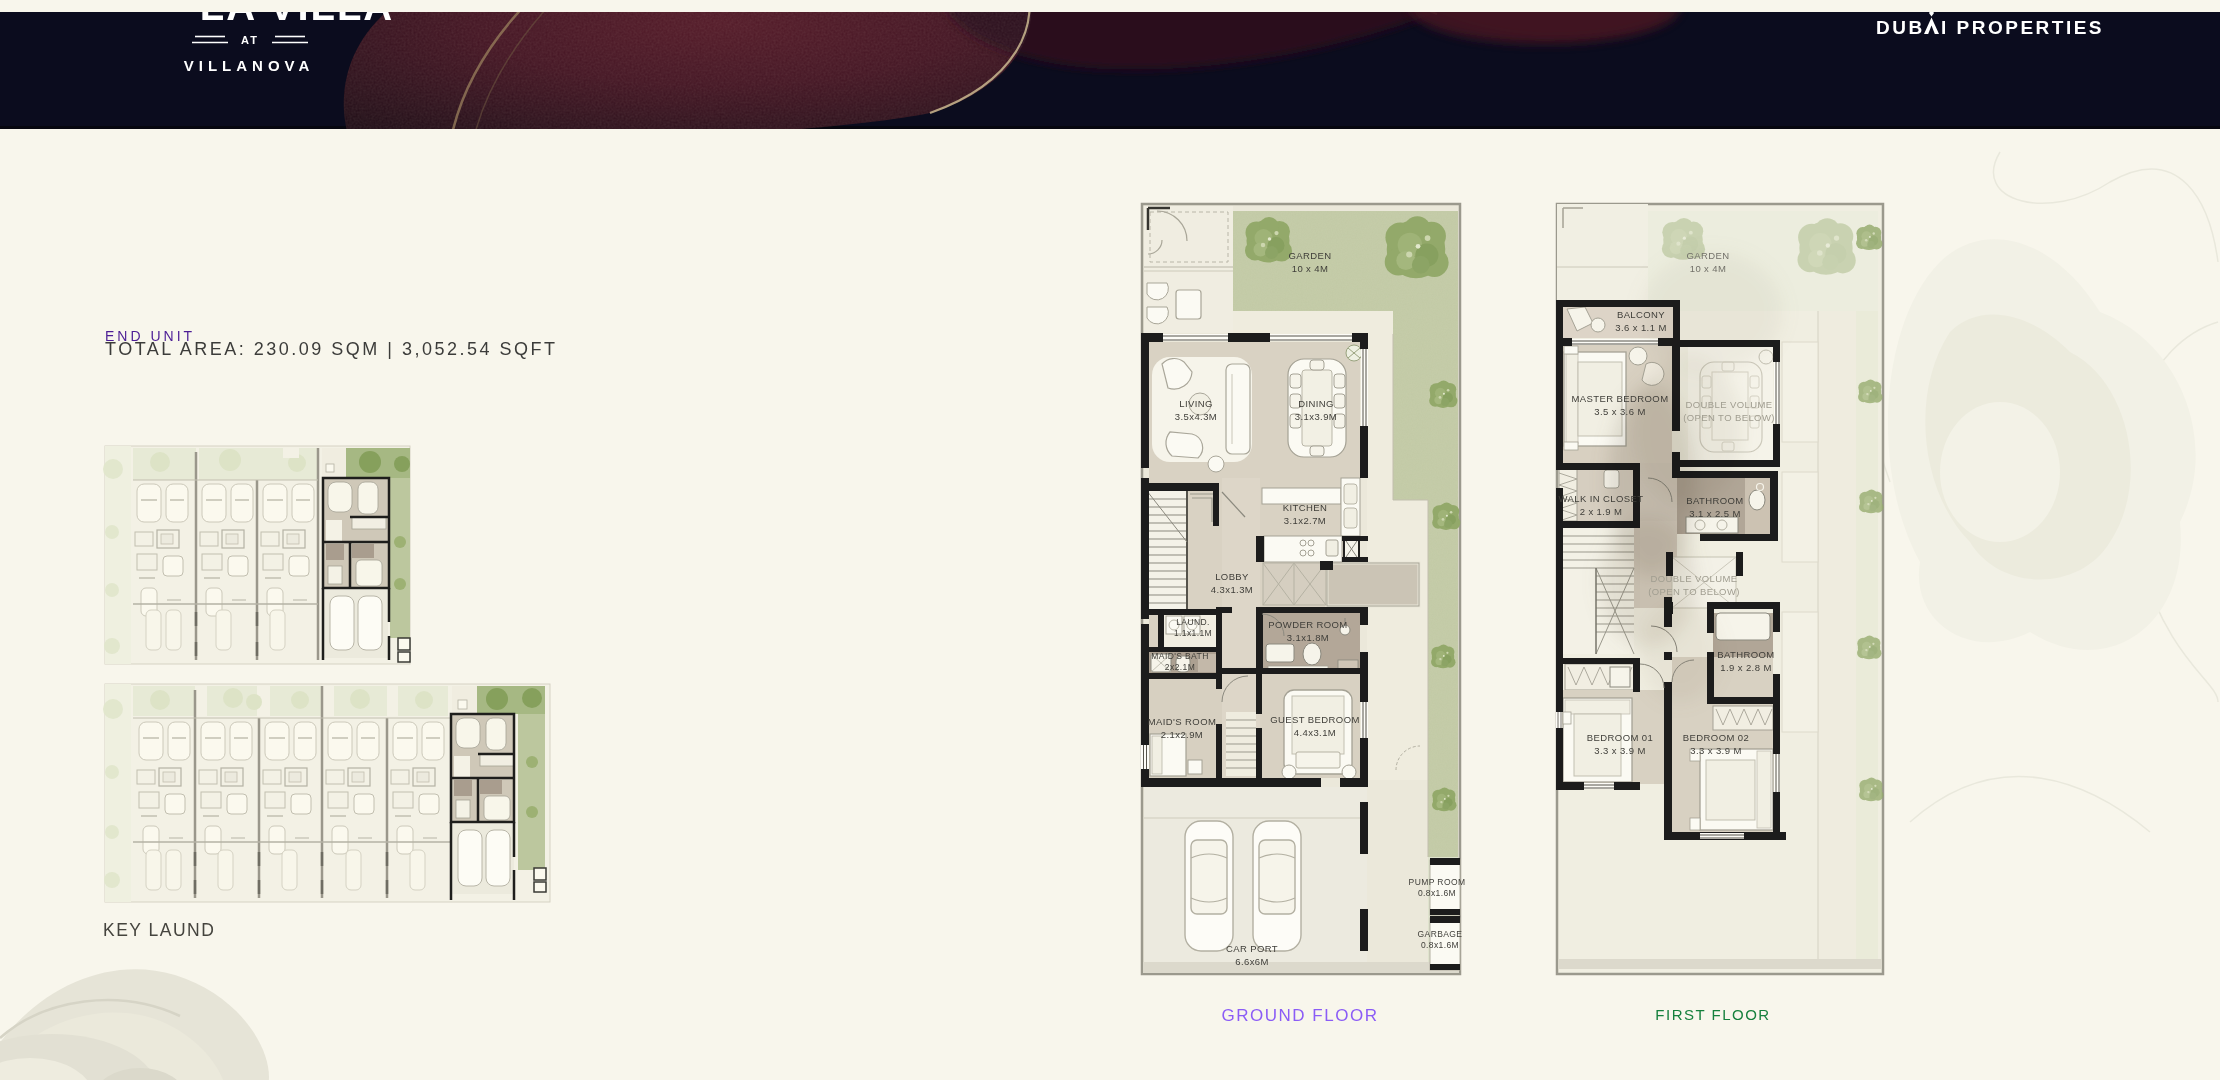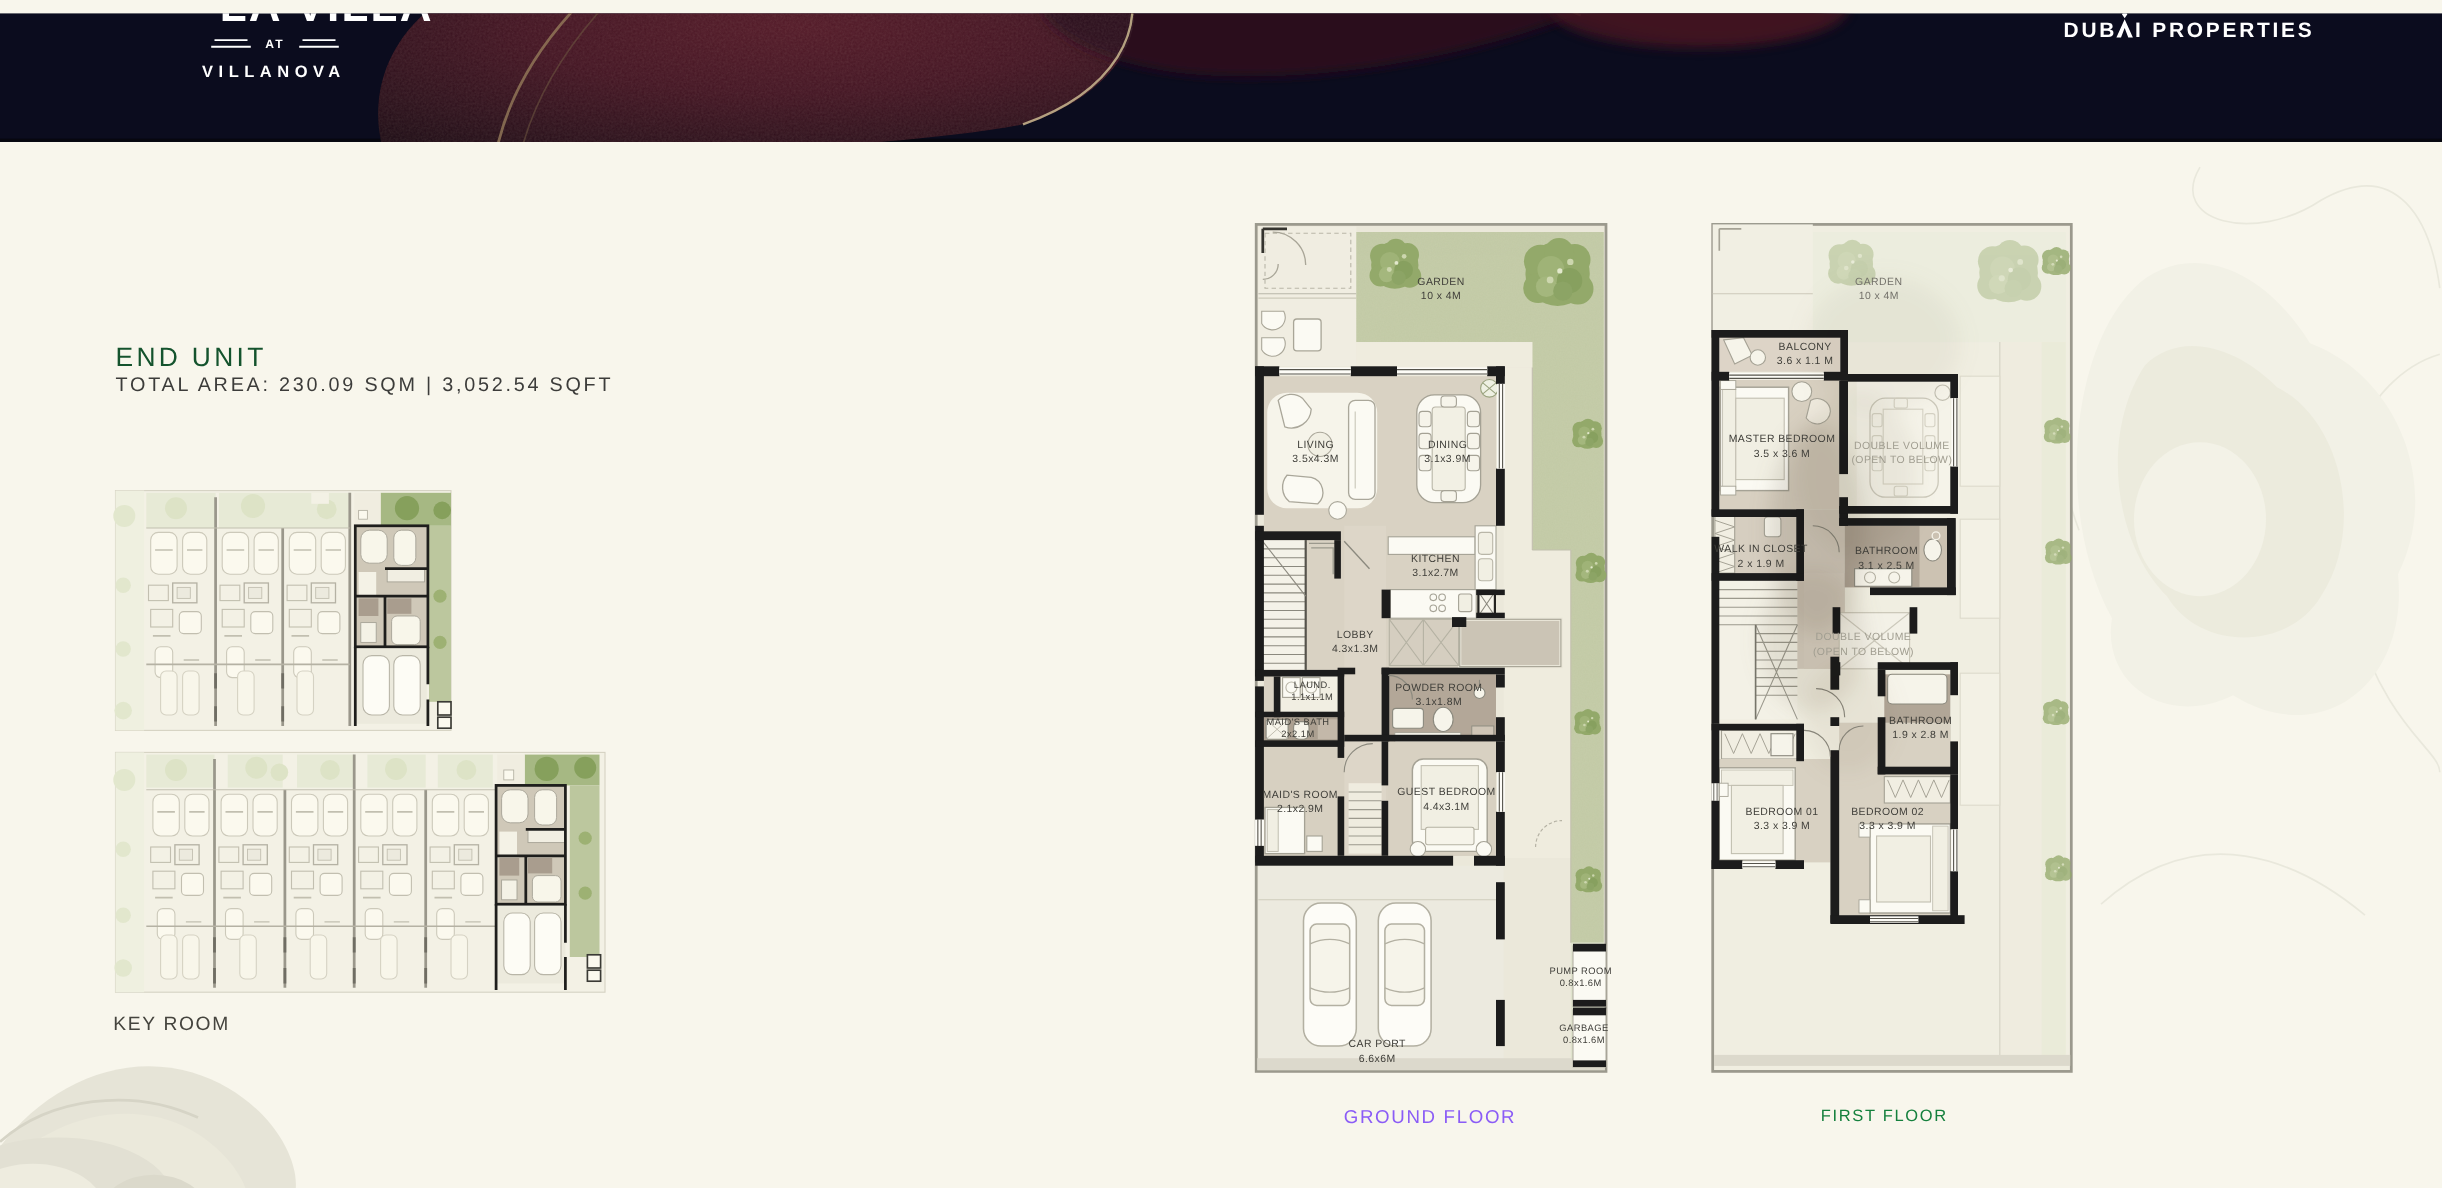--- a/index.html
+++ b/index.html
@@ -81,25 +81,25 @@
 <svg class="abs" style="left:1866px;top:0px;" width="260" height="30" viewBox="0 0 260 30">
   <text x="10" y="22" fill="#fff" font-family="Liberation Sans" font-size="19" font-weight="700" letter-spacing="2.5">DUB</text>
   <g fill="#fff">
         <path d="M 58 22 L 65.5 5.5 L 73 22 L 68.8 22 L 65.5 13.5 L 62.2 22 Z"></path>
         <path d="M 65.5 4.5 L 63 1 L 65.5 -2.5 L 68 1 Z"></path>
       </g>
   <text x="75" y="22" fill="#fff" font-family="Liberation Sans" font-size="19" font-weight="700" letter-spacing="2.5">I PROPERTIES</text>
 </svg>
 
 
-<div class="abs" style="left:105px;top:300px;font-size:24px;letter-spacing:3px;color:#14532d;">END UNIT</div>
+<div class="abs" style="left:105px;top:316px;font-size:14px;letter-spacing:3px;color:#4c1d95;">END UNIT</div>
 
 <div class="abs" style="left:105px;top:327px;font-size:18px;letter-spacing:2.5px;color:#3c3c3a;">TOTAL AREA: 230.09 SQM | 3,052.54 SQFT</div>
 
-<div class="abs" style="left:103px;top:908px;font-size:17.5px;letter-spacing:1.5px;color:#45443e;">KEY ROOM</div>
+<div class="abs" style="left:103px;top:908px;font-size:17.5px;letter-spacing:1.5px;color:#45443e;">KEY LAUND</div>
 
 <div class="abs" style="left:1150px;top:994px;width:300px;text-align:center;font-size:17px;letter-spacing:1.5px;color:#8b5cf6;">GROUND FLOOR</div>
 
 <div class="abs" style="left:1563px;top:994px;width:300px;text-align:center;font-size:15px;letter-spacing:1.5px;color:#15803d;">FIRST FLOOR</div>
 
 <svg class="abs" style="left:1120px;top:170px;" width="360" height="810" viewBox="1120 170 360 810" font-family="Liberation Sans">
 <defs>
   <filter id="speck">
           <feTurbulence type="fractalNoise" baseFrequency="0.8" numOctaves="2" result="n"></feTurbulence>
     <feColorMatrix in="n" type="matrix" values="0 0 0 0 0.35 0 0 0 0 0.42 0 0 0 0 0.22 0 0 0 0.35 0"></feColorMatrix>

